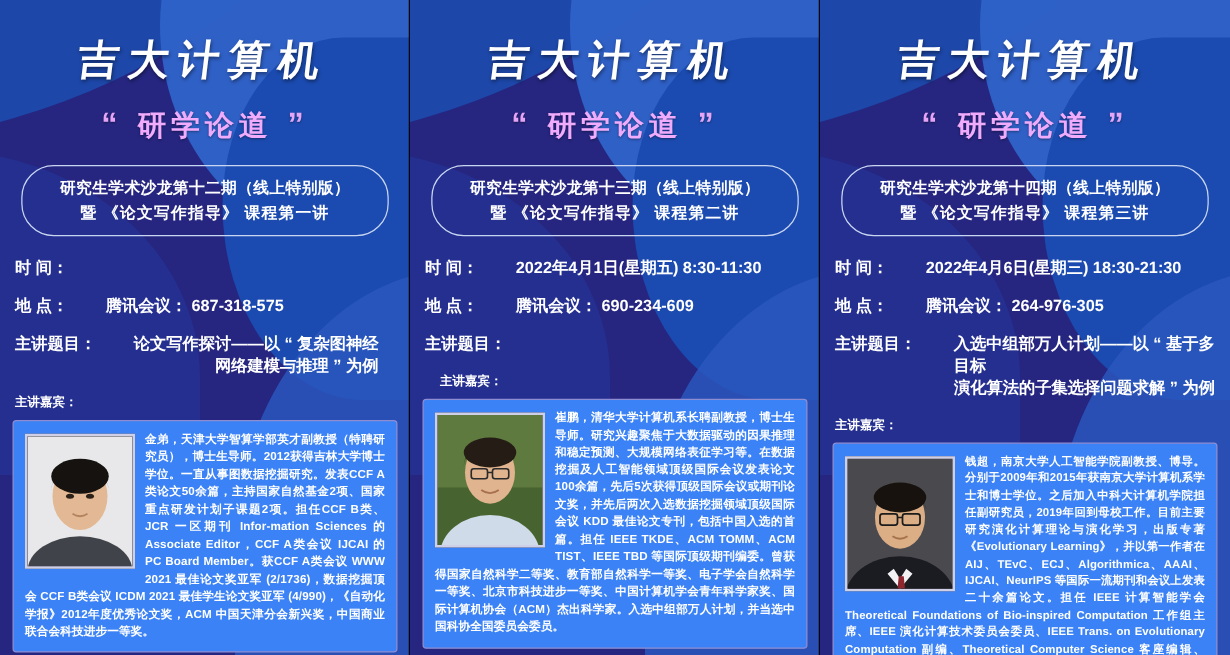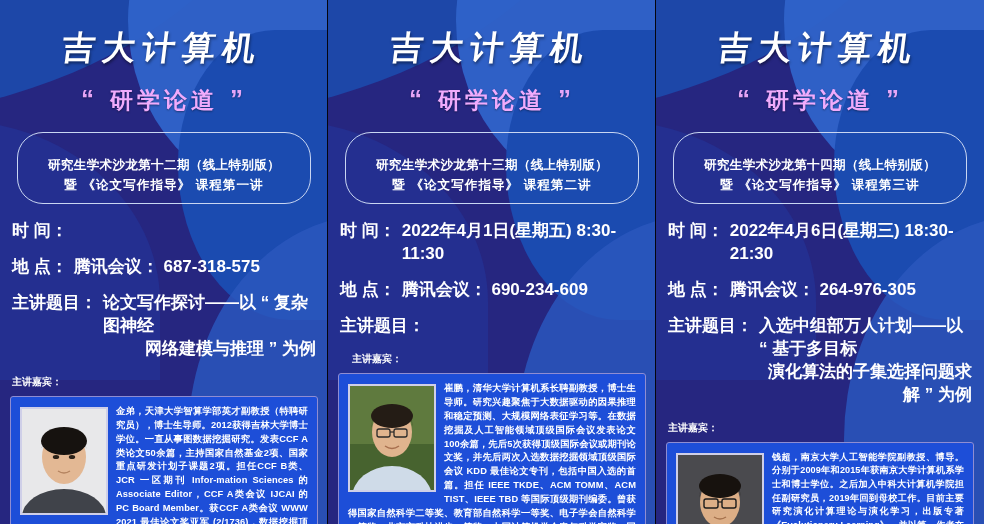--- a/index.html
+++ b/index.html
@@ -32,35 +32,35 @@
          transform:skewX(-7deg);}
   .slogan{position:relative;text-align:center;margin-top:13px;color:#f0abfc;
           font-weight:700;font-size:23px;letter-spacing:4px;
           text-shadow:0 1px 2px rgba(0,0,0,.4);}
   .slogan .q{font-size:26px;opacity:.95;}
   .slogan .q.l{margin-right:12px;}
   .slogan .q.r{margin-left:12px;}
 
   .pill{position:relative;margin:16px auto 0;width:280px;
         border:1.3px solid #c9d6f2;border-radius:26px;
-        padding:23px 6px 8px;text-align:center;color:#fff;
+        padding:8px 6px 8px;text-align:center;color:#fff;
         font-size:12.6px;line-height:1.55;font-weight:600;letter-spacing:.3px;}
   .pill .l2{letter-spacing:1px;}
 
   
   .info{position:relative;margin-top:16px;padding:0 12px;color:#fff;}
-  .row{display:flex;font-size:17px;font-weight:700;margin-bottom:13px;line-height:1.35;}
+  .row{display:flex;font-size:13px;font-weight:700;margin-bottom:13px;line-height:1.35;gap:24px;}
   .row .k{white-space:nowrap;flex:none;}
   .row .v{margin-left:6px;}
   .row.topic .v{text-indent:0;}
   .row.topic .v .l2{display:block;text-align:right;}
   .guest{font-size:10px;font-weight:700;color:#fff;margin:14px 0 7px;}
 
   
-  .card{position:relative;margin:0 10px;background:#1d4ed8;
+  .card{position:relative;margin:0 10px;background:#3b82f6;
         border:1px solid #8f8dd2;border-radius:3px;padding:8px 9px 9px;
         color:#fff;font-size:9.3px;line-height:1.5;font-weight:600;
         text-align:justify;}
   .card .photo{float:left;width:84px;height:104px;margin:2px 8px 3px 0;
                border:2px solid #cfcfe8;background:#333;overflow:hidden;}
   .card .photo svg{display:block;width:100%;height:100%;}
   .card .bio{letter-spacing:.1px;}
   .card::after{content:"";display:block;clear:both;}
 
   

